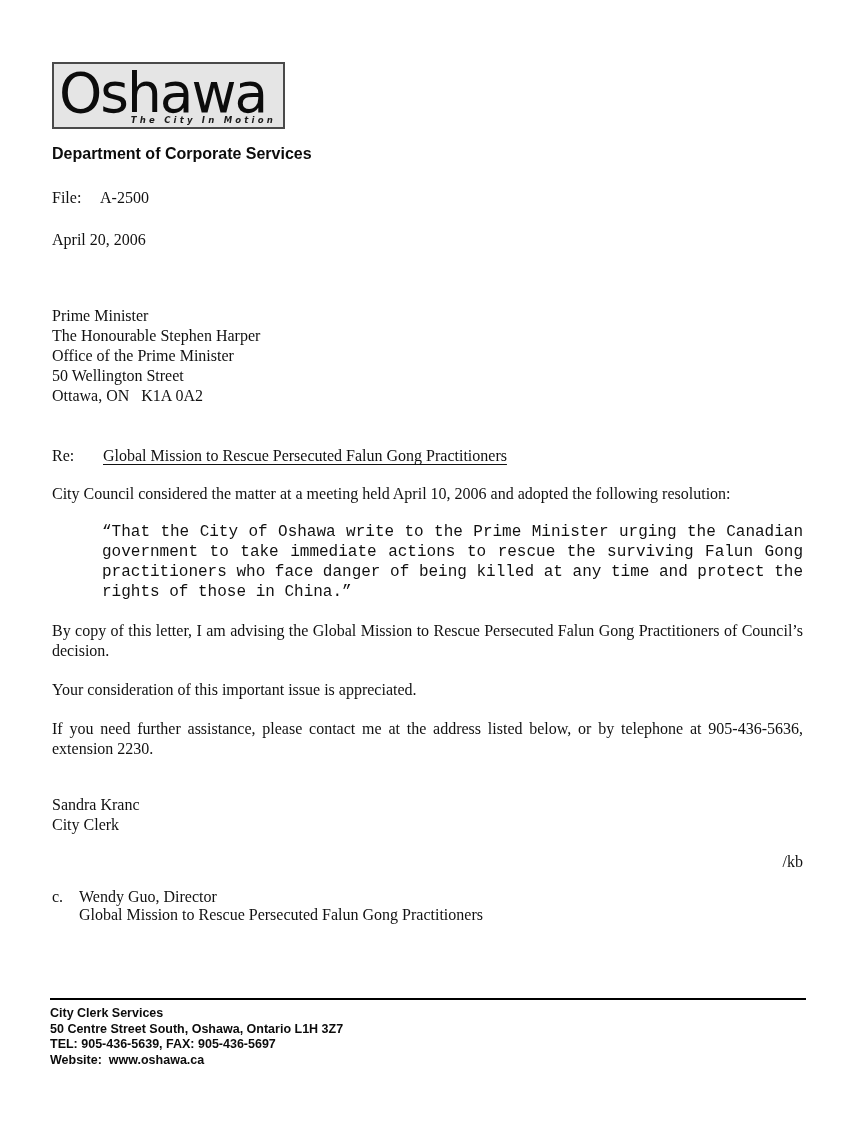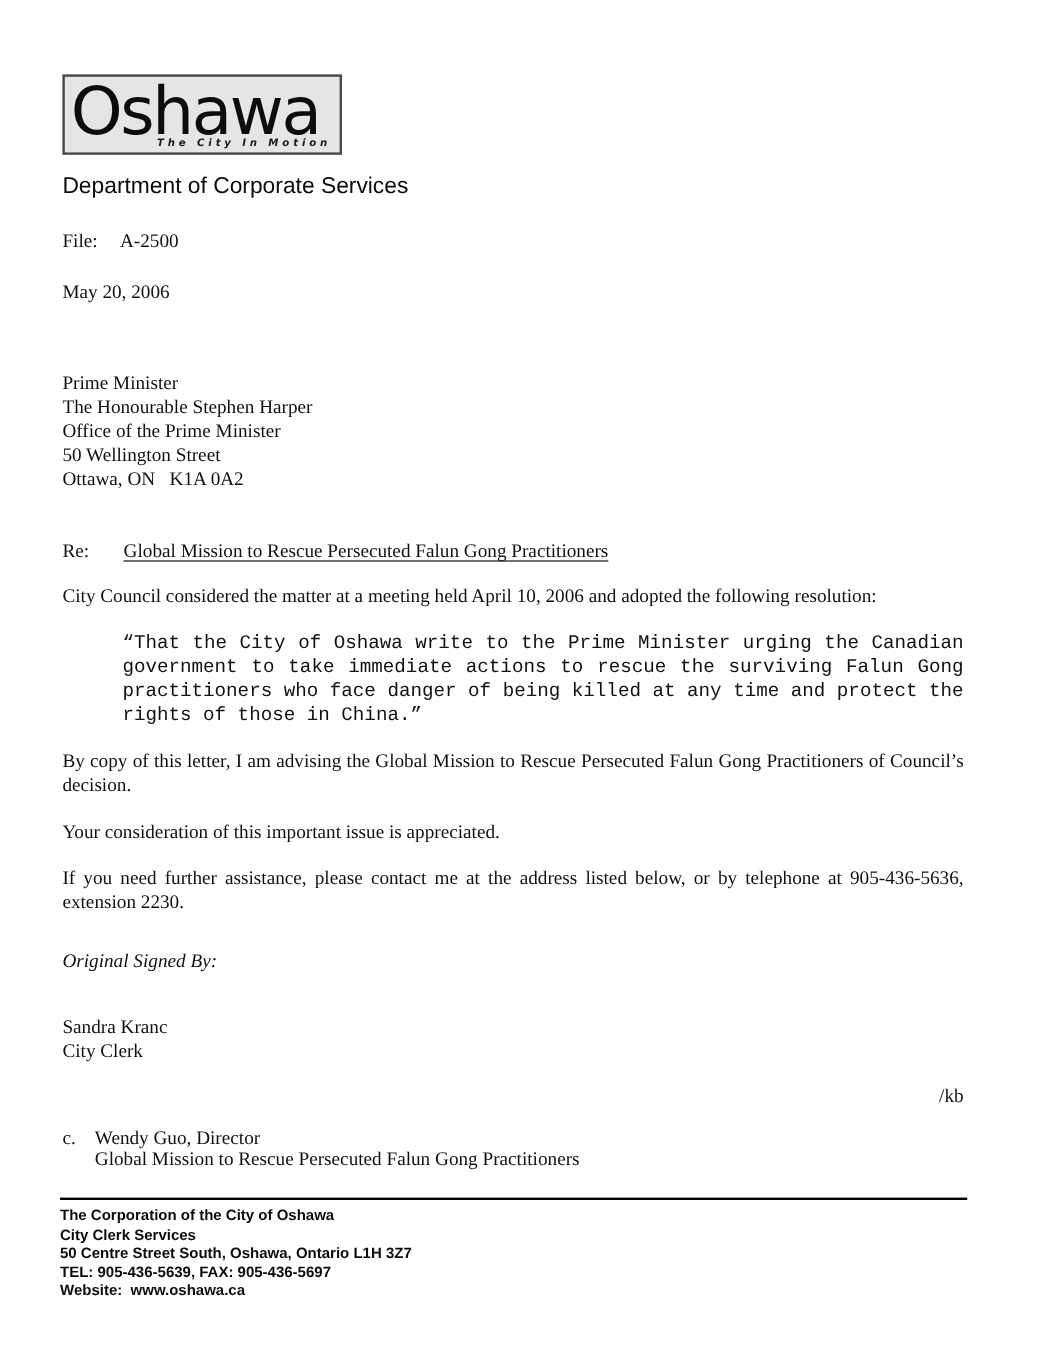--- a/index.html
+++ b/index.html
@@ -47,22 +47,22 @@
     letter-spacing: 3.2px;
     color: #1a1a1a;
     background: transparent;
     white-space: nowrap;
   }
 
   
   .dept {
     margin-top: 16px;
     font-family: "Liberation Sans", sans-serif;
-    font-weight: normal;
-    font-size: 19px;
+    font-weight: bold;
+    font-size: 16px;
     color: #0c0c0c;
   }
 
   
   .file-line { margin-top: 26px; font-size: 16px; }
   .file-label { display: inline-block; width: 48px; }
   .date-line { margin-top: 24px; font-size: 16px; }
 
   
   .recipient { margin-top: 57px; font-size: 16px; line-height: 20px; }
@@ -127,21 +127,21 @@
     <div class="wordmark">Oshawa</div>
     <div class="tagline">The City In Motion</div>
   </div>
 
   <div class="dept">Department of Corporate Services</div>
 
   <div class="file-line">
     <span class="file-label">File:</span><span>A-2500</span>
   </div>
 
-  <div class="date-line">May 20, 2006</div>
+  <div class="date-line">April 20, 2006</div>
 
   <div class="recipient">
     <div>Prime Minister</div>
     <div>The Honourable Stephen Harper</div>
     <div>Office of the Prime Minister</div>
     <div>50 Wellington Street</div>
     <div>Ottawa, ON   K1A 0A2</div>
   </div>
 
   <div class="re-line">
@@ -151,41 +151,39 @@
   <p class="para">City Council considered the matter at a meeting held April 10, 2006 and adopted the following resolution:</p>
 
   <p class="quote">“That the City of Oshawa write to the Prime Minister urging the Canadian government to take immediate actions to rescue the surviving Falun Gong practitioners who face danger of being killed at any time and protect the rights of those in China.”</p>
 
   <p class="para">By copy of this letter, I am advising the Global Mission to Rescue Persecuted Falun Gong Practitioners of Council’s decision.</p>
 
   <p class="para">Your consideration of this important issue is appreciated.</p>
 
   <p class="para">If you need further assistance, please contact me at the address listed below, or by telephone at 905-436-5636, extension 2230.</p>
 
-  <p class="signed-by">Original Signed By:</p>
 
   <div class="sig-block">
     <div>Sandra Kranc</div>
     <div>City Clerk</div>
   </div>
 
   <div class="initials">/kb</div>
 
   <div class="cc-block">
     <span class="cc-label">c.</span>
     <div class="cc-lines">
       <div>Wendy Guo, Director</div>
       <div>Global Mission to Rescue Persecuted Falun Gong Practitioners</div>
     </div>
   </div>
 
   <div class="footer">
     <div class="footer-rule"></div>
     <div class="footer-lines">
-      <div>The Corporation of the City of Oshawa</div>
       <div>City Clerk Services</div>
       <div>50 Centre Street South, Oshawa, Ontario L1H 3Z7</div>
       <div>TEL: 905-436-5639, FAX: 905-436-5697</div>
       <div>Website:  www.oshawa.ca</div>
     </div>
   </div>
 
 </div>
 
 </body></html>

